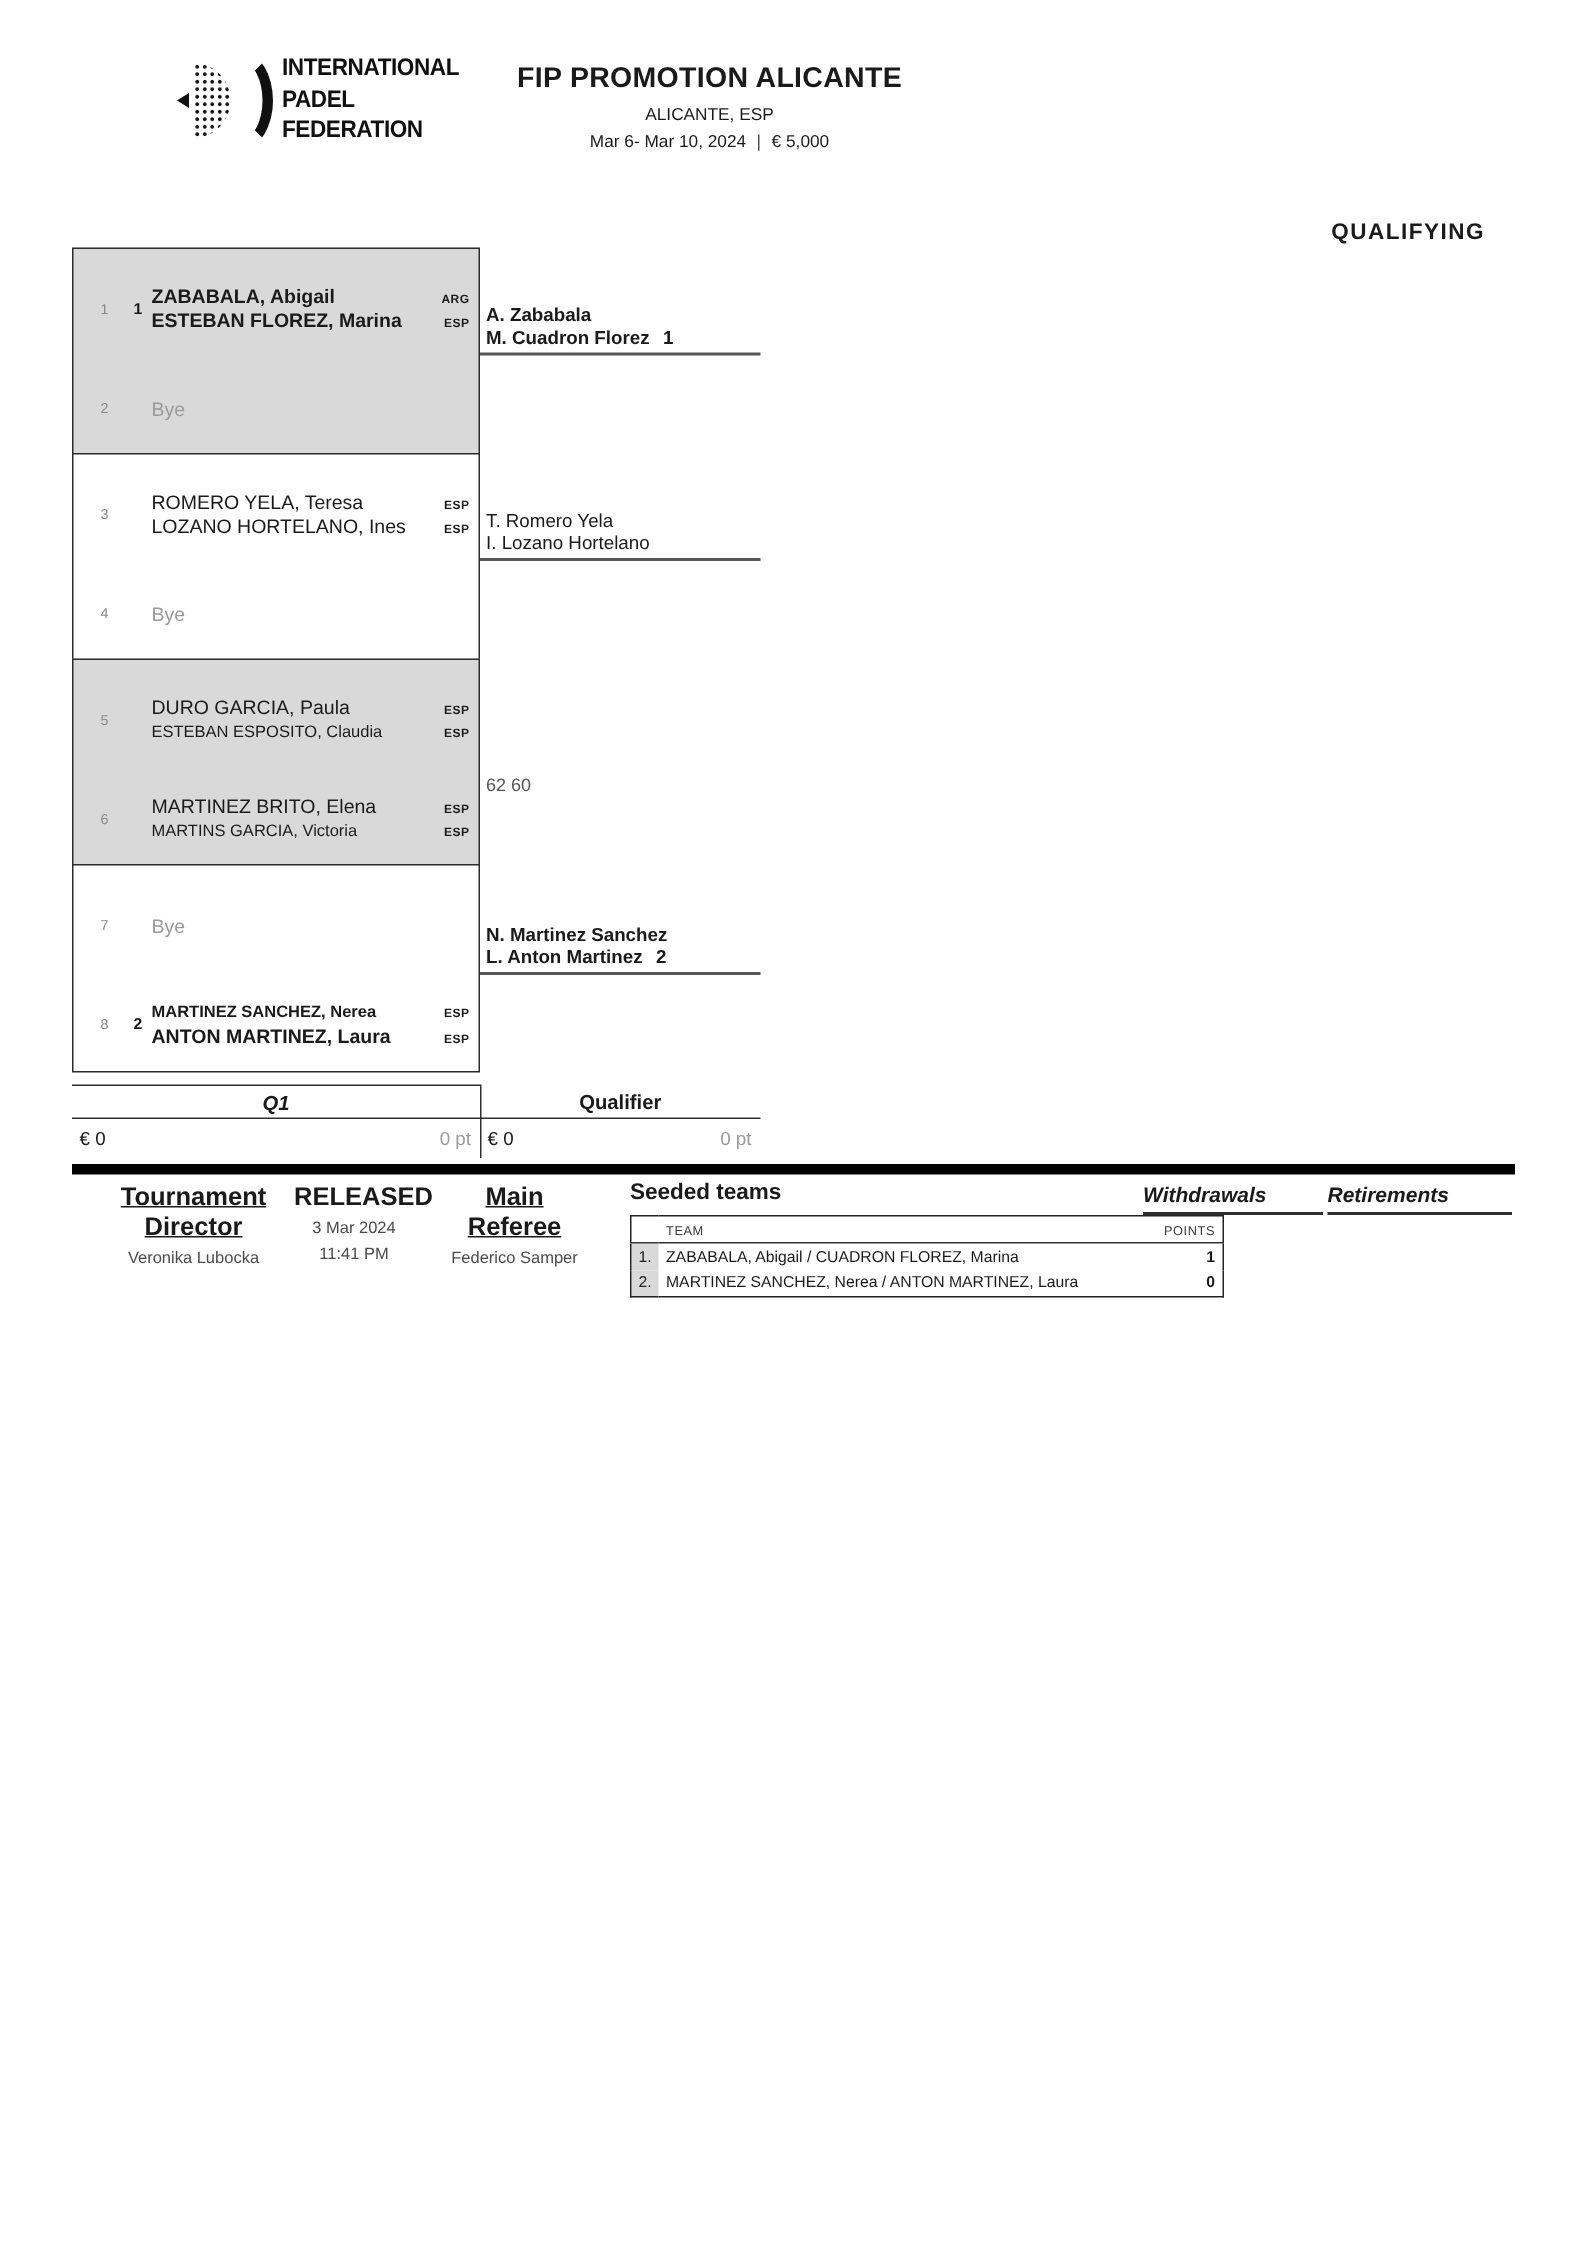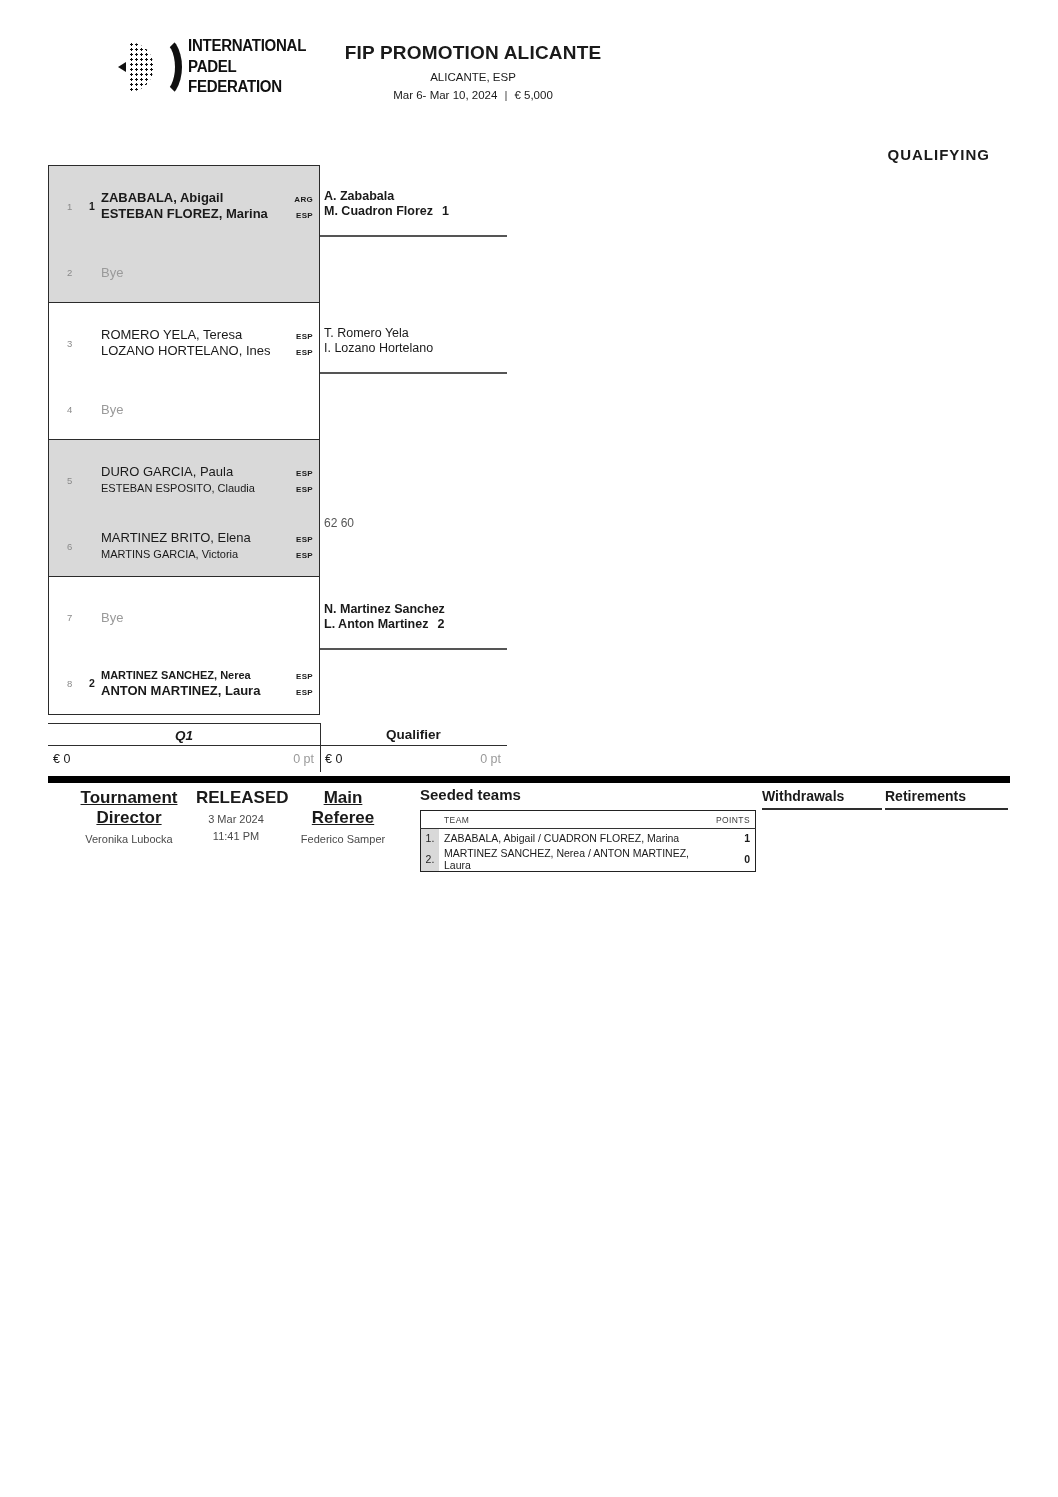--- a/index.html
+++ b/index.html
@@ -46,21 +46,21 @@
   .entry-seed { width:12px; font-size:10.5px; font-weight:bold; flex:none; }
   .entry-names { flex:1; min-width:0; }
   .player-line { display:flex; align-items:baseline; }
   .player-name { font-size:13px; line-height:16px; white-space:nowrap; }
   .entry.seeded .player-name { font-weight:bold; }
   .player-flag { margin-left:auto; font-size:8px; font-weight:bold;
     letter-spacing:0.3px; padding-right:6px; flex:none; }
   .bye-label { font-size:13px; color:#9a9a9a; }
 
   .winner { position:absolute; left:272px; width:187px; box-sizing:border-box;
-    border-bottom:2px solid #555; padding:0 0 16px 4px;
+    border-bottom:2px solid #555; padding:0 0 2px 4px;
     display:flex; flex-direction:column; justify-content:flex-end; height:35px; }
   .winner-line { font-size:12.5px; line-height:15px; white-space:nowrap; }
   .winner.seeded .winner-line { font-weight:bold; }
   .winner-seed { margin-left:9px; font-weight:bold; }
   .winner-score { position:absolute; left:276px; font-size:12px; color:#555; }
 
   
   .prize-table { position:absolute; left:48px; top:723px; width:459px; height:49px; }
   .prize-col { position:absolute; top:0; height:49px; box-sizing:border-box; }
   .prize-col.c1 { left:0; width:272px; }
@@ -80,34 +80,34 @@
   .official { position:absolute; top:788px; text-align:center; }
   .official.td { left:64px; width:130px; }
   .official.rel { left:196px; width:80px; }
   .official.ref { left:298px; width:90px; }
   .official-title { font-size:17px; font-weight:bold; }
   .official-title.u { text-decoration:underline; }
   .official-val { font-size:11px; color:#4a4a4a; margin-top:5px; }
 
   .seeded-teams { position:absolute; left:420px; top:786px; width:336px; }
   .seeded-heading { font-size:15px; font-weight:bold; }
-  .seeded-table { margin-top:7px; width:336px; border-collapse:collapse;
+  .seeded-table { margin-top:7px; width:396px; border-collapse:collapse;
     border:1.5px solid #222; }
   .seeded-table th { font-size:8.5px; color:#3a3a3a; font-weight:normal;
     letter-spacing:0.4px; text-align:left; height:17px;
     border-bottom:1.5px solid #333; padding:0; }
   .seeded-table th.pts { text-align:right; padding-right:5px; }
   .seeded-table td { height:17.5px; font-size:10.5px; padding:0; }
   .num-cell { width:18px; background:#d9d9d9; text-align:center; color:#222; }
   .team-cell { padding-left:5px !important; }
   .pts-cell { width:44px; text-align:right; font-weight:bold; font-size:11px;
     padding-right:5px !important; }
 
   .list-heading { position:absolute; top:788px; font-size:14px; font-weight:bold;
-    padding-bottom:4px; border-bottom:2px solid #2e2e2e; box-sizing:border-box; }
+    padding-bottom:4px; border-bottom:2px solid #2e2e2e; box-sizing:border-box;font-style:italic; }
   .list-heading.wd { left:762px; width:120px; }
   .list-heading.rt { left:885px; width:123px; }
 </style>
 </head>
 <body>
 
 <div class="logo-mark">
   <div class="logo-tri"></div>
   <div class="logo-dots"></div>
   <div class="logo-arc"></div>

